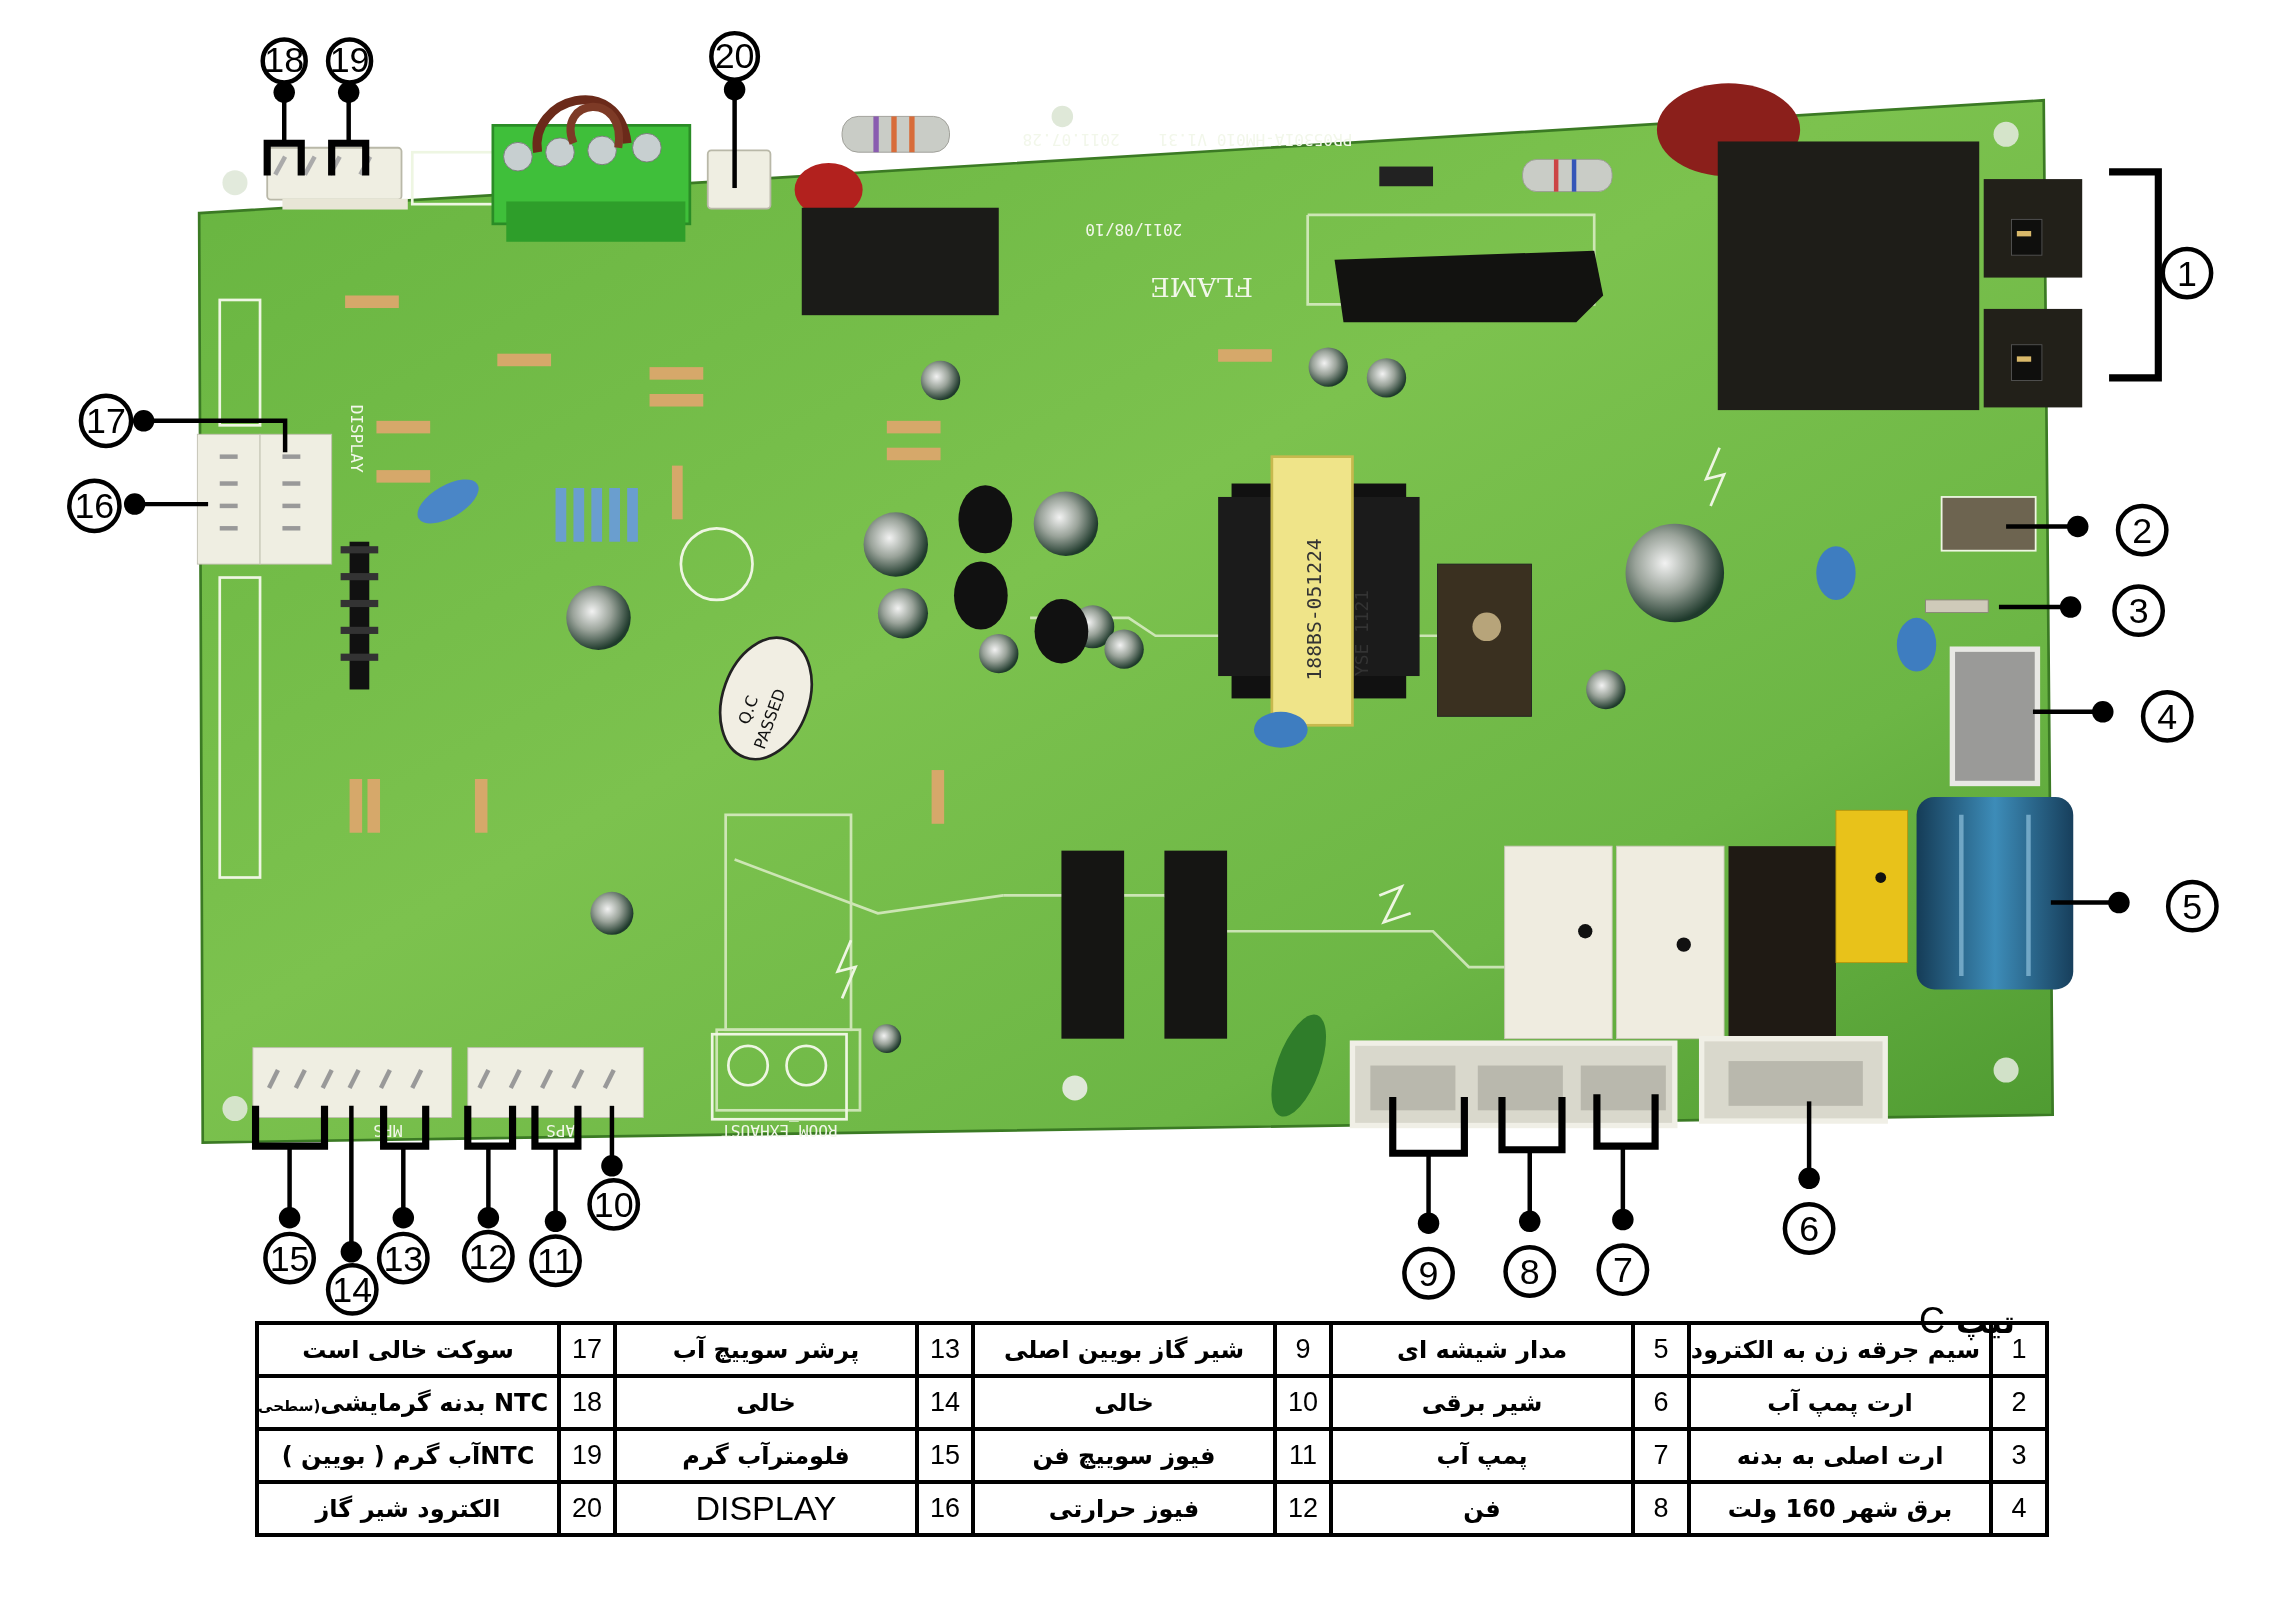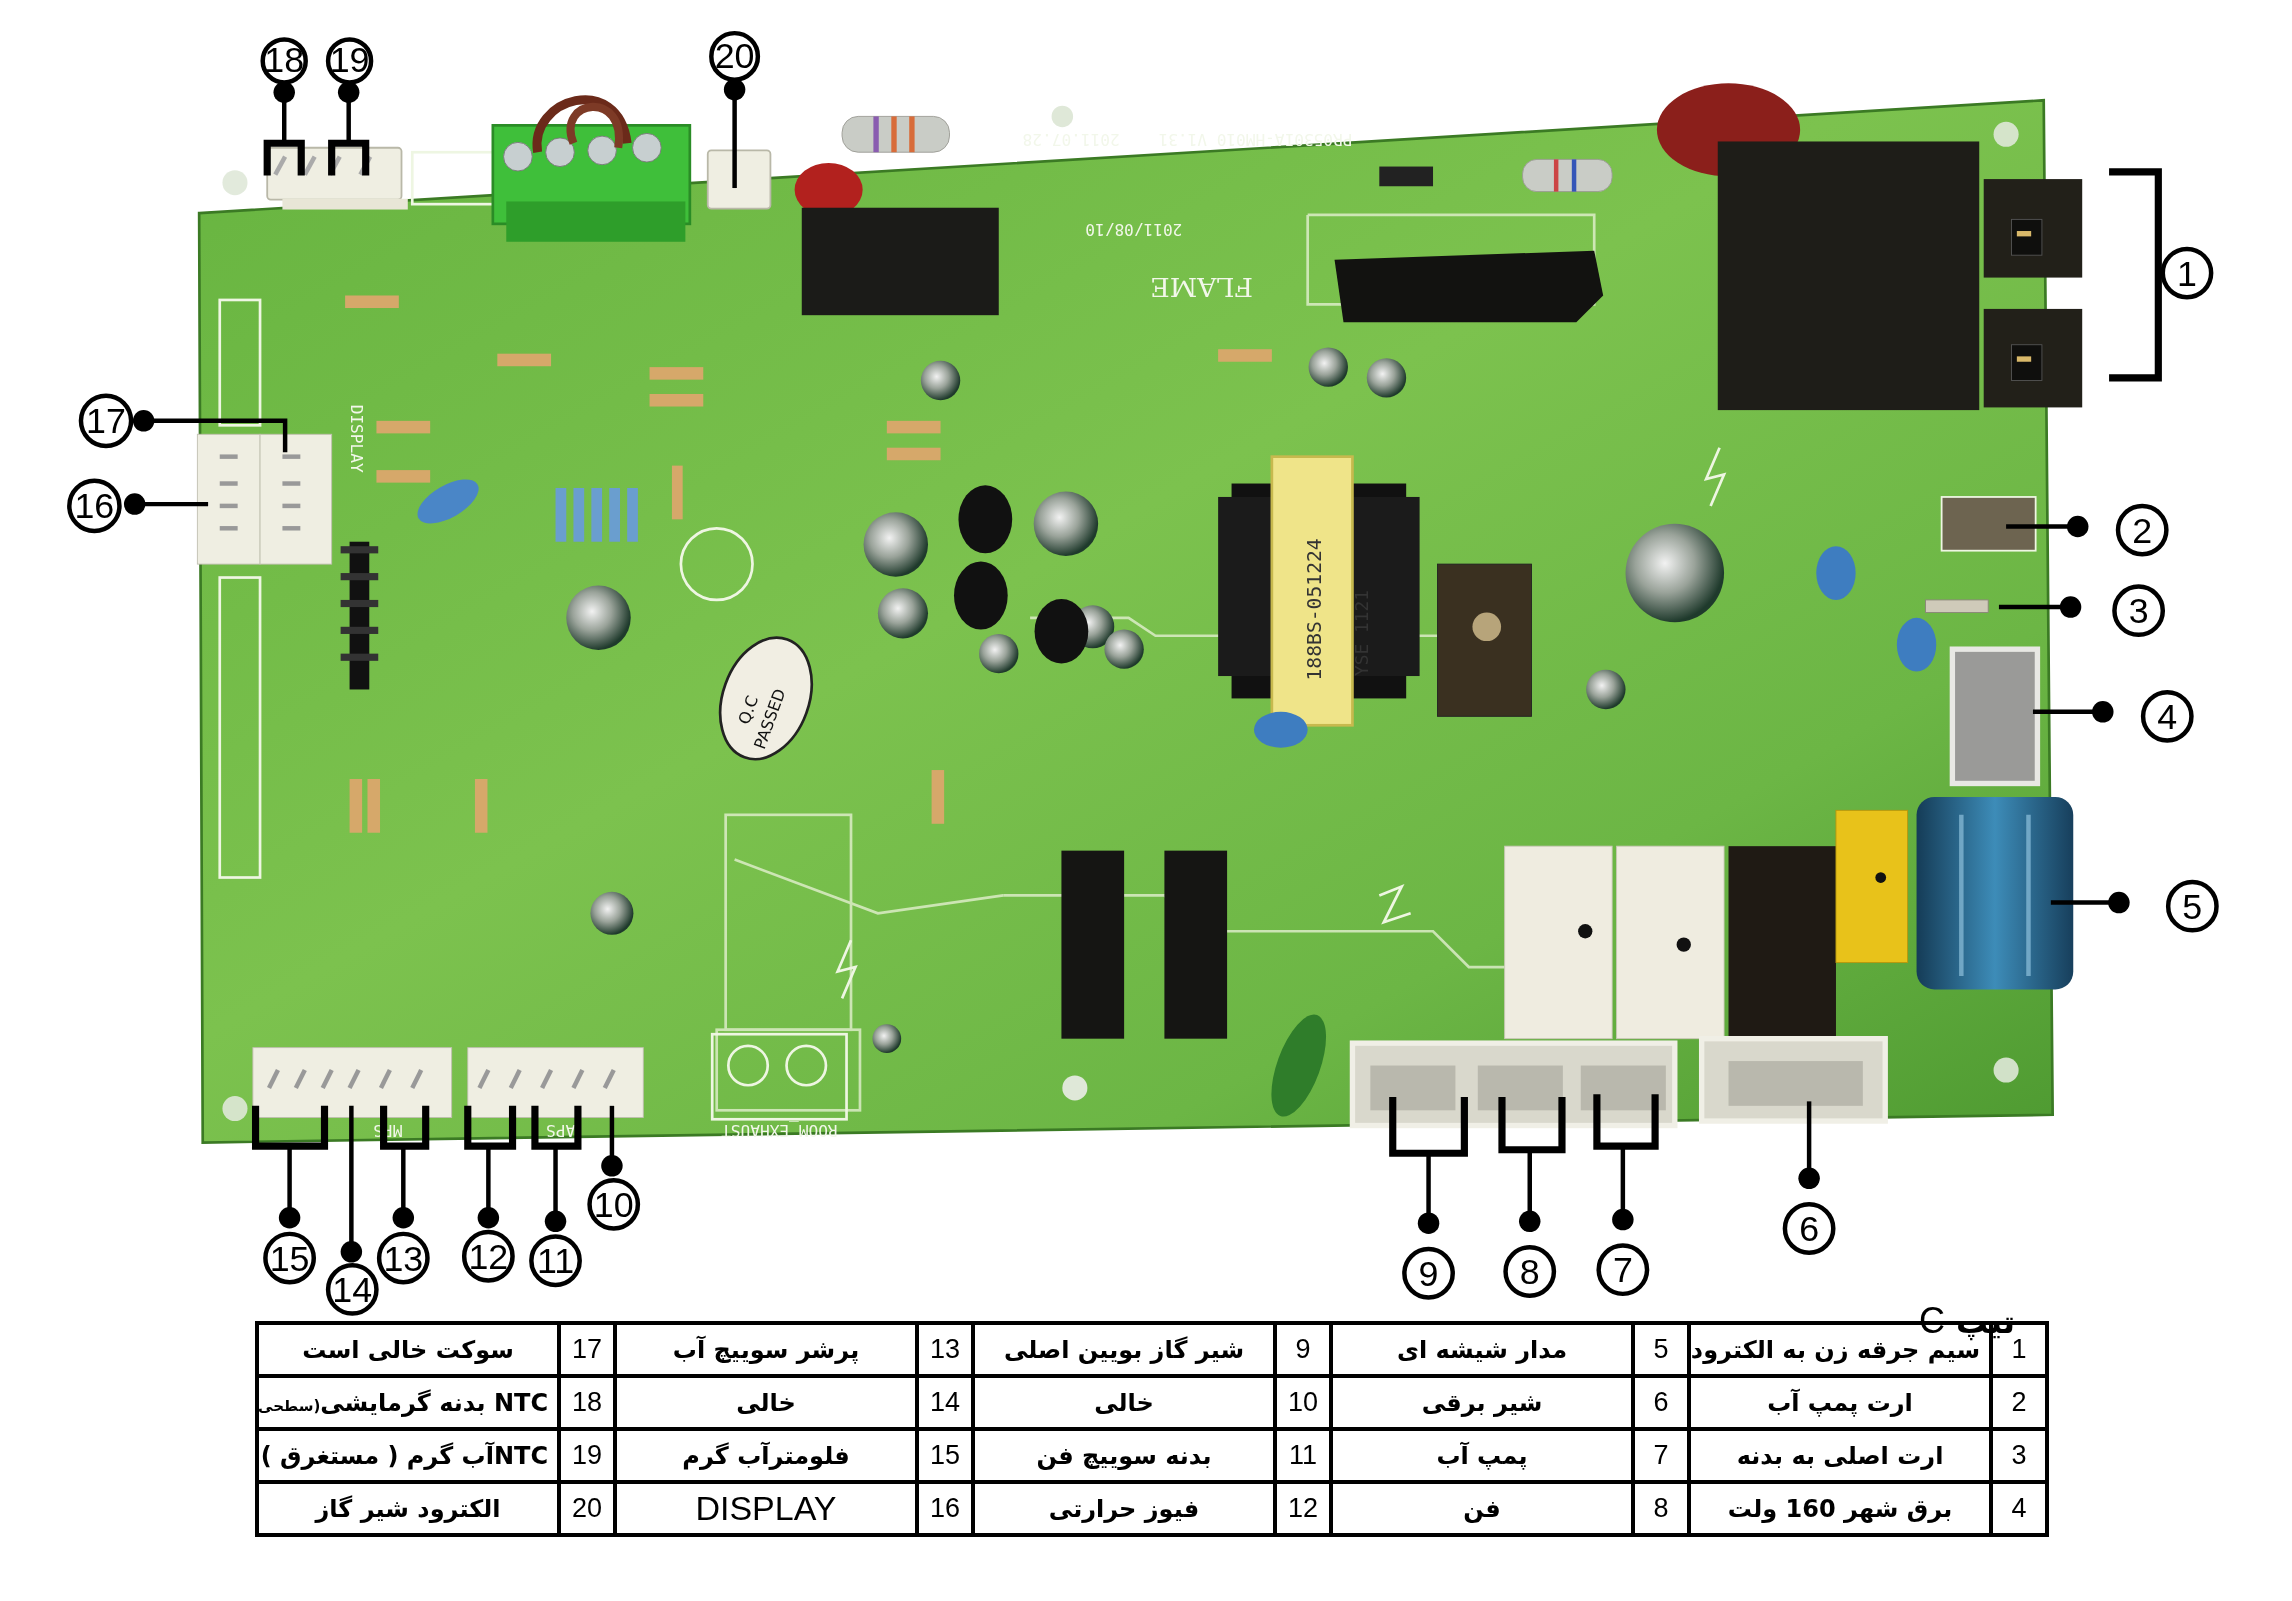--- a/index.html
+++ b/index.html
@@ -455,25 +455,25 @@
       <td class="txt">خالی</td>
       <td class="num">18</td>
       <td class="txt"><span>NTC بدنه گرمایشی</span><span class="small-paren">(سطحی)</span></td>
     </tr>
     <tr>
       <td class="num">3</td>
       <td class="txt">ارت اصلی به بدنه</td>
       <td class="num">7</td>
       <td class="txt">پمپ آب</td>
       <td class="num">11</td>
-      <td class="txt">بدنه سوییچ فن</td>
+      <td class="txt">فیوز سوییچ فن</td>
       <td class="num">15</td>
       <td class="txt">فلومترآب گرم</td>
       <td class="num">19</td>
-      <td class="txt">NTCآب گرم ( مستغرق )</td>
+      <td class="txt">NTCآب گرم ( بویین )</td>
     </tr>
     <tr>
       <td class="num">4</td>
       <td class="txt">برق شهر 160 ولت</td>
       <td class="num">8</td>
       <td class="txt">فن</td>
       <td class="num">12</td>
       <td class="txt">فیوز حرارتی</td>
       <td class="num">16</td>
       <td class="txt latin-cell">DISPLAY</td>

